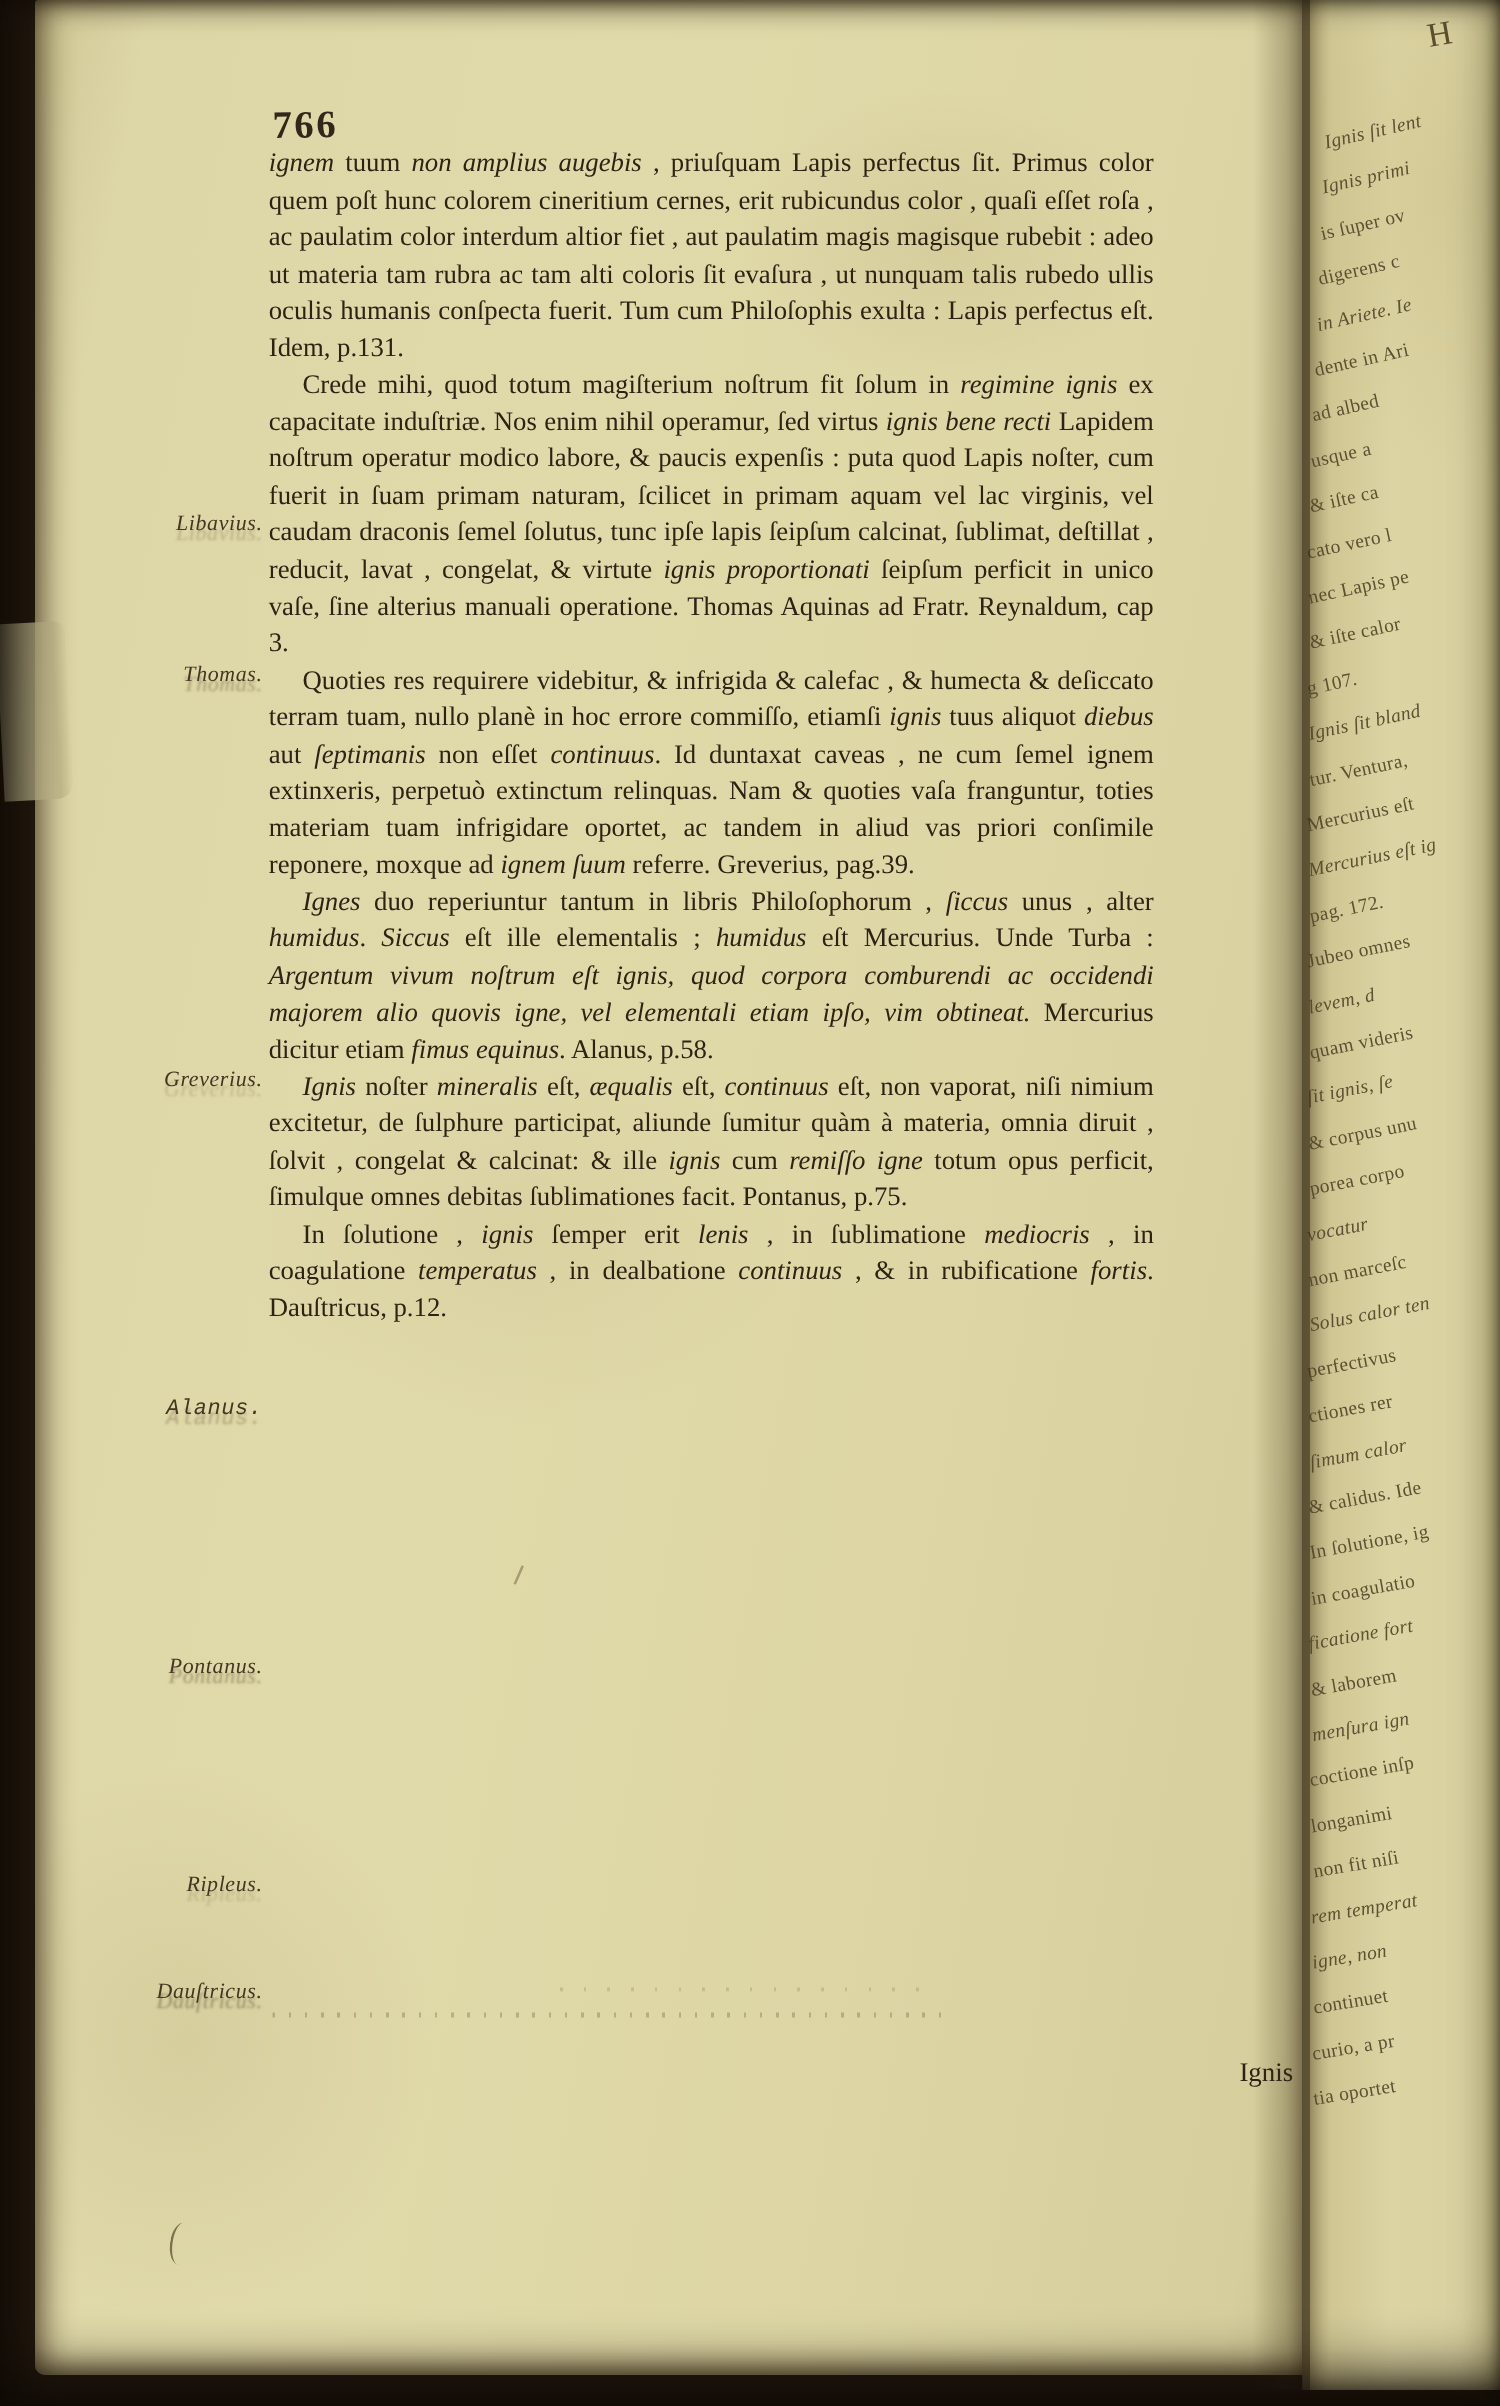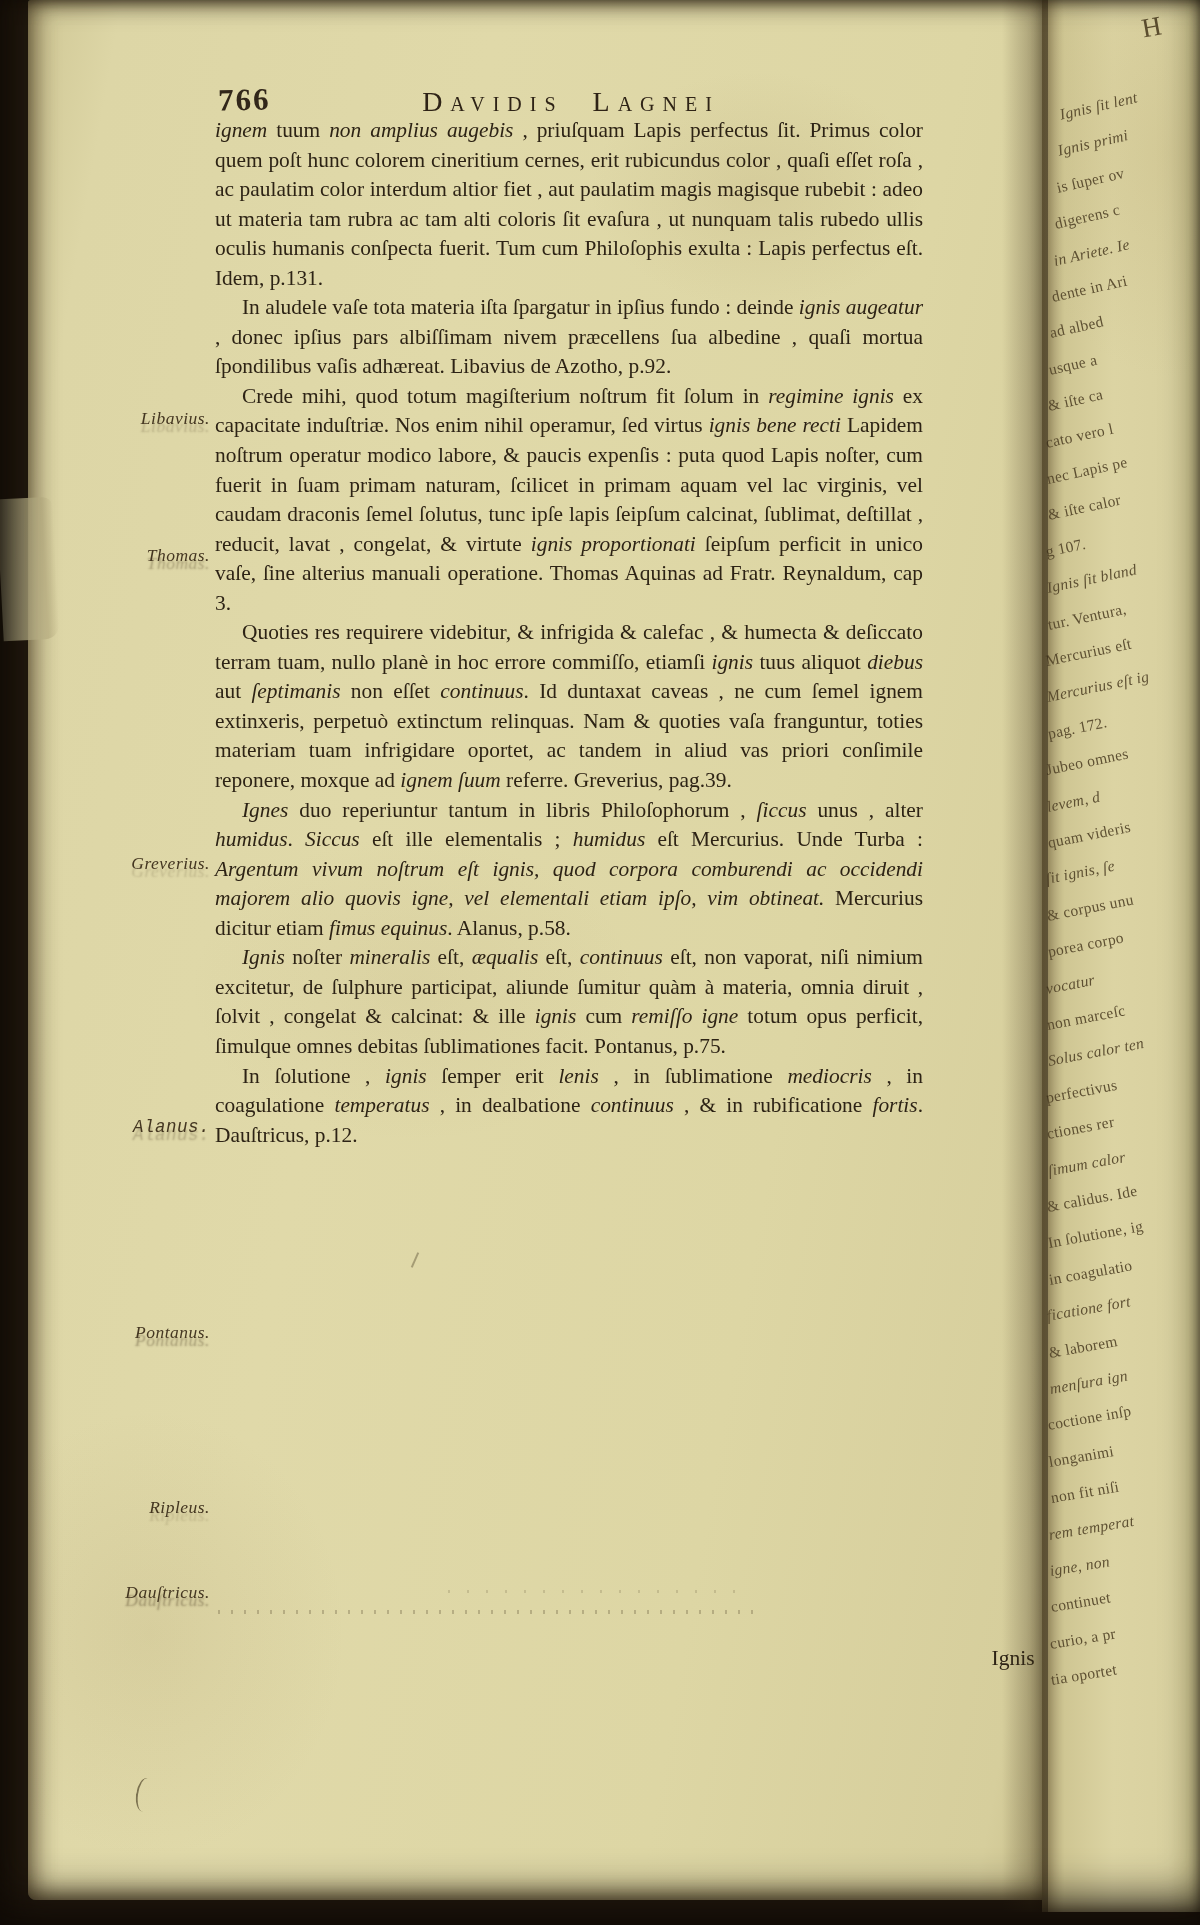--- a/index.html
+++ b/index.html
@@ -65,37 +65,35 @@
     transform-origin:left center;letter-spacing:.3px;opacity:.92;}
   .frag.it{font-style:italic;}
 </style>
 </head>
 <body>
 
 <div class="canvas">
 
   <div class="paper">
     <div class="pageno">766</div>
-    <div class="running-title">Davidis Lagnei</div>
     <div class="text-block">
         <p class="para"><span class="it">ignem</span><span> tuum </span><span class="it">non amplius augebis</span><span> , priuſquam Lapis perfectus ſit.  Primus color quem poſt hunc colorem cineritium cernes, erit rubicundus color , quaſi eſſet roſa , ac paulatim color interdum altior fiet , aut paulatim magis magisque rubebit : adeo ut materia tam rubra ac tam alti coloris ſit evaſura , ut nunquam talis rubedo ullis oculis humanis conſpecta fuerit.  Tum cum Philoſophis exulta : Lapis perfectus eſt. Idem, p.131.</span></p>
-        <p class="para indent"><span>In aludele vaſe tota materia iſta ſpargatur in ipſius fundo : deinde </span><span class="it">ignis augeatur</span><span> , donec ipſius pars albiſſimam nivem præcellens ſua albedine , quaſi mortua ſpondilibus vaſis adhæreat. Libavius de Azotho, p.92.</span></p>
         <p class="para indent"><span>Crede mihi, quod totum magiſterium noſtrum fit ſolum in </span><span class="it">regimine ignis</span><span> ex capacitate induſtriæ.  Nos enim nihil operamur, ſed virtus </span><span class="it">ignis bene recti</span><span> Lapidem noſtrum operatur modico labore, &amp; paucis expenſis : puta quod Lapis noſter, cum fuerit in ſuam primam naturam, ſcilicet in primam aquam vel lac virginis, vel caudam draconis ſemel ſolutus, tunc ipſe lapis ſeipſum calcinat, ſublimat, deſtillat , reducit, lavat , congelat, &amp; virtute </span><span class="it">ignis proportionati</span><span> ſeipſum perficit in unico vaſe, ſine alterius manuali operatione. Thomas Aquinas ad Fratr. Reynaldum, cap 3.</span></p>
         <p class="para indent"><span>Quoties res requirere videbitur, &amp; infrigida &amp; calefac , &amp; humecta &amp; deſiccato terram tuam, nullo planè in hoc errore commiſſo, etiamſi </span><span class="it">ignis</span><span> tuus aliquot </span><span class="it">diebus</span><span> aut </span><span class="it">ſeptimanis</span><span> non eſſet </span><span class="it">continuus</span><span>.  Id duntaxat caveas , ne cum ſemel ignem extinxeris, perpetuò extinctum relinquas.  Nam &amp; quoties vaſa franguntur, toties materiam tuam infrigidare oportet, ac tandem in aliud vas priori conſimile reponere, moxque ad </span><span class="it">ignem ſuum</span><span> referre. Greverius, pag.39.</span></p>
         <p class="para indent"><span class="it">Ignes</span><span> duo reperiuntur tantum in libris Philoſophorum , </span><span class="it">ſiccus</span><span> unus , alter </span><span class="it">humidus</span><span>.  </span><span class="it">Siccus</span><span> eſt ille elementalis ; </span><span class="it">humidus</span><span> eſt Mercurius.  Unde Turba : </span><span class="it">Argentum vivum noſtrum eſt ignis, quod corpora comburendi ac occidendi majorem alio quovis igne, vel elementali etiam ipſo, vim obtineat.</span><span>  Mercurius dicitur etiam </span><span class="it">fimus equinus</span><span>. Alanus, p.58.</span></p>
         <p class="para indent"><span class="it">Ignis</span><span> noſter </span><span class="it">mineralis</span><span> eſt, </span><span class="it">æqualis</span><span> eſt, </span><span class="it">continuus</span><span> eſt, non vaporat, niſi nimium excitetur, de ſulphure participat, aliunde ſumitur quàm à materia, omnia diruit , ſolvit , congelat &amp; calcinat: &amp; ille </span><span class="it">ignis</span><span> cum </span><span class="it">remiſſo igne</span><span> totum opus perficit,  ſimulque omnes debitas ſublimationes facit. Pontanus, p.75.</span></p>
         <p class="para indent"><span>In ſolutione , </span><span class="it">ignis</span><span> ſemper erit </span><span class="it">lenis</span><span> , in ſublimatione </span><span class="it">mediocris</span><span> , in coagulatione </span><span class="it">temperatus</span><span> , in dealbatione </span><span class="it">continuus</span><span> , &amp; in rubificatione </span><span class="it">fortis</span><span>. Dauſtricus, p.12.</span></p>
       </div>
     <div class="catchword">Ignis</div>
     <div class="speck-row"></div>
     <div class="speck-row2"></div>
     <div class="pen-curve"></div>
     <div class="pen-tick"></div>
   <div class="margin-note" style="top: 408px; text-shadow: rgba(70, 55, 30, 0.25) 0px 8px 2px;">Libavius.</div>
-      <div class="margin-note" style="top: 545px; text-shadow: rgba(70, 55, 30, 0.38) 0px 8px 2px;">Thomas.</div>
+      <div class="margin-note" style="top: 529px; text-shadow: rgba(70, 55, 30, 0.38) 0px 8px 2px;">Thomas.</div>
       <div class="margin-note" style="top: 853px; text-shadow: rgba(70, 55, 30, 0.2) 0px 8px 2px;">Greverius.</div>
       <div class="margin-note" style="top: 1117px; text-shadow: rgba(70, 55, 30, 0.32) 0px 8px 2px; font-family: Liberation Mono, monospace;">Alanus.</div>
       <div class="margin-note" style="top: 1322px; text-shadow: rgba(70, 55, 30, 0.42) 0px 8px 2px;">Pontanus.</div>
       <div class="margin-note" style="top: 1497px; text-shadow: rgba(70, 55, 30, 0.18) 0px 8px 2px;">Ripleus.</div>
       <div class="margin-note" style="top: 1582px; text-shadow: rgba(70, 55, 30, 0.45) 0px 8px 2px;">Dauſtricus.</div>
     </div>
 
   <div class="edge-tab"></div>
 
   <div class="facing">

